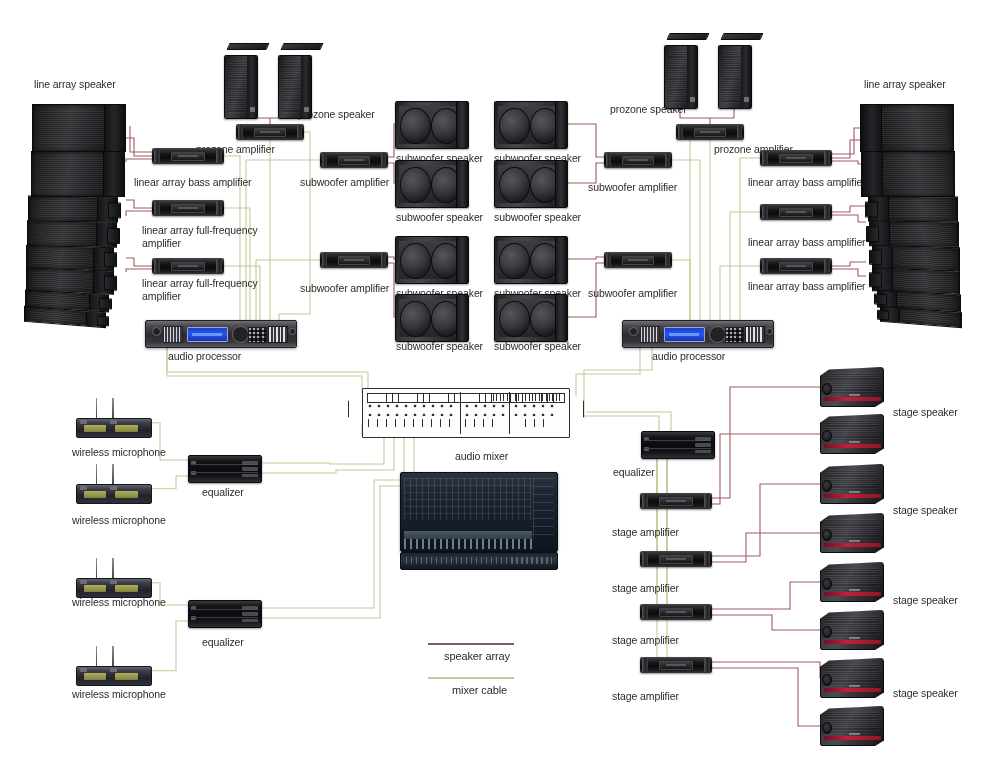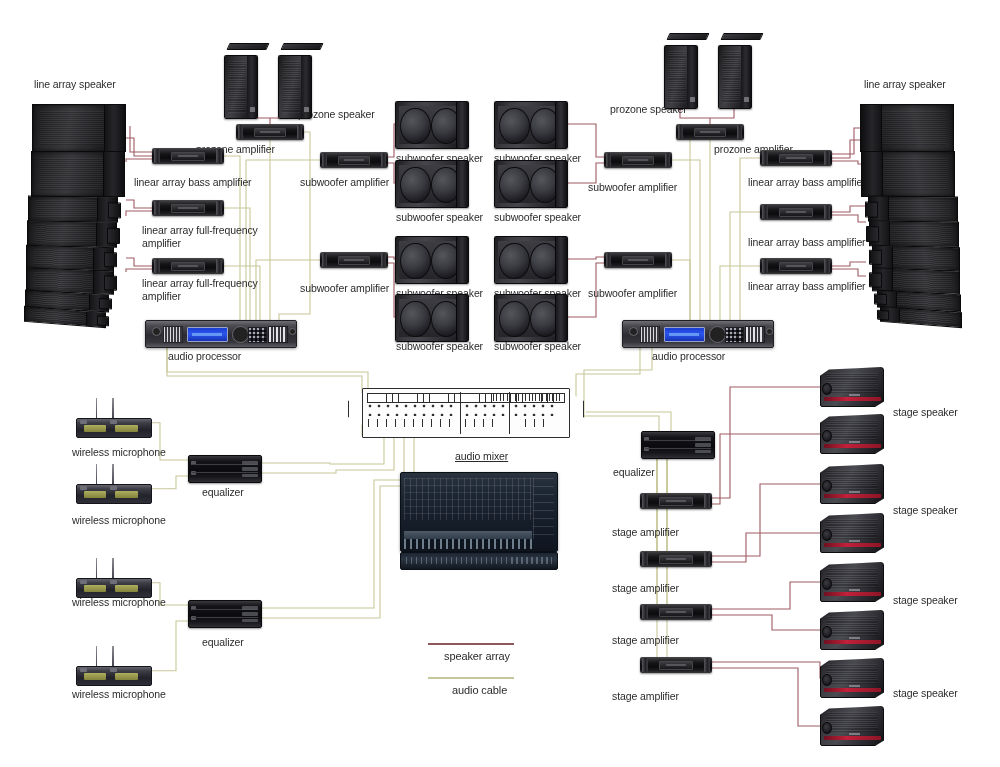--- a/index.html
+++ b/index.html
@@ -477,23 +477,23 @@
       <div class="lbl" style="left: 202px; top: 636px;">equalizer</div>
       <div class="lbl" style="left: 613px; top: 466px;">equalizer</div>
       <div class="lbl" style="left: 72px; top: 446px;">wireless microphone</div>
       <div class="lbl" style="left: 72px; top: 514px;">wireless microphone</div>
       <div class="lbl" style="left: 72px; top: 596px;">wireless microphone</div>
       <div class="lbl" style="left: 72px; top: 688px;">wireless microphone</div>
       <div class="lbl" style="left: 893px; top: 406px;">stage speaker</div>
       <div class="lbl" style="left: 893px; top: 504px;">stage speaker</div>
       <div class="lbl" style="left: 893px; top: 594px;">stage speaker</div>
       <div class="lbl" style="left: 893px; top: 687px;">stage speaker</div>
-      <div class="lbl" style="left: 455px; top: 450px; text-decoration: underline;">audio mixer</div>
+      <div class="lbl" style="left: 455px; top: 450px;">audio mixer</div>
       <div class="lbl" style="left: 444px; top: 650px; font-size: 11px;">speaker array</div>
-      <div class="lbl" style="left: 452px; top: 684px; font-size: 11px;">audio cable</div>
+      <div class="lbl" style="left: 452px; top: 684px; font-size: 11px;">mixer cable</div>
     </div>
 
   <div id="devices-layer">
       <div class="dev linearray" style="left: 22px; top: 104px; width: 110px; height: 200px;">
         <div class="la-box" style="top: 0px; height: 46px; width: 92px; left: 10px; transform: skewY(0deg);">
           <div class="grille"></div>
           <div class="side"></div>
         </div>
         <div class="la-box" style="top: 47px; height: 44px; width: 92px; left: 9px; transform: skewY(0deg);">
           <div class="grille"></div>

